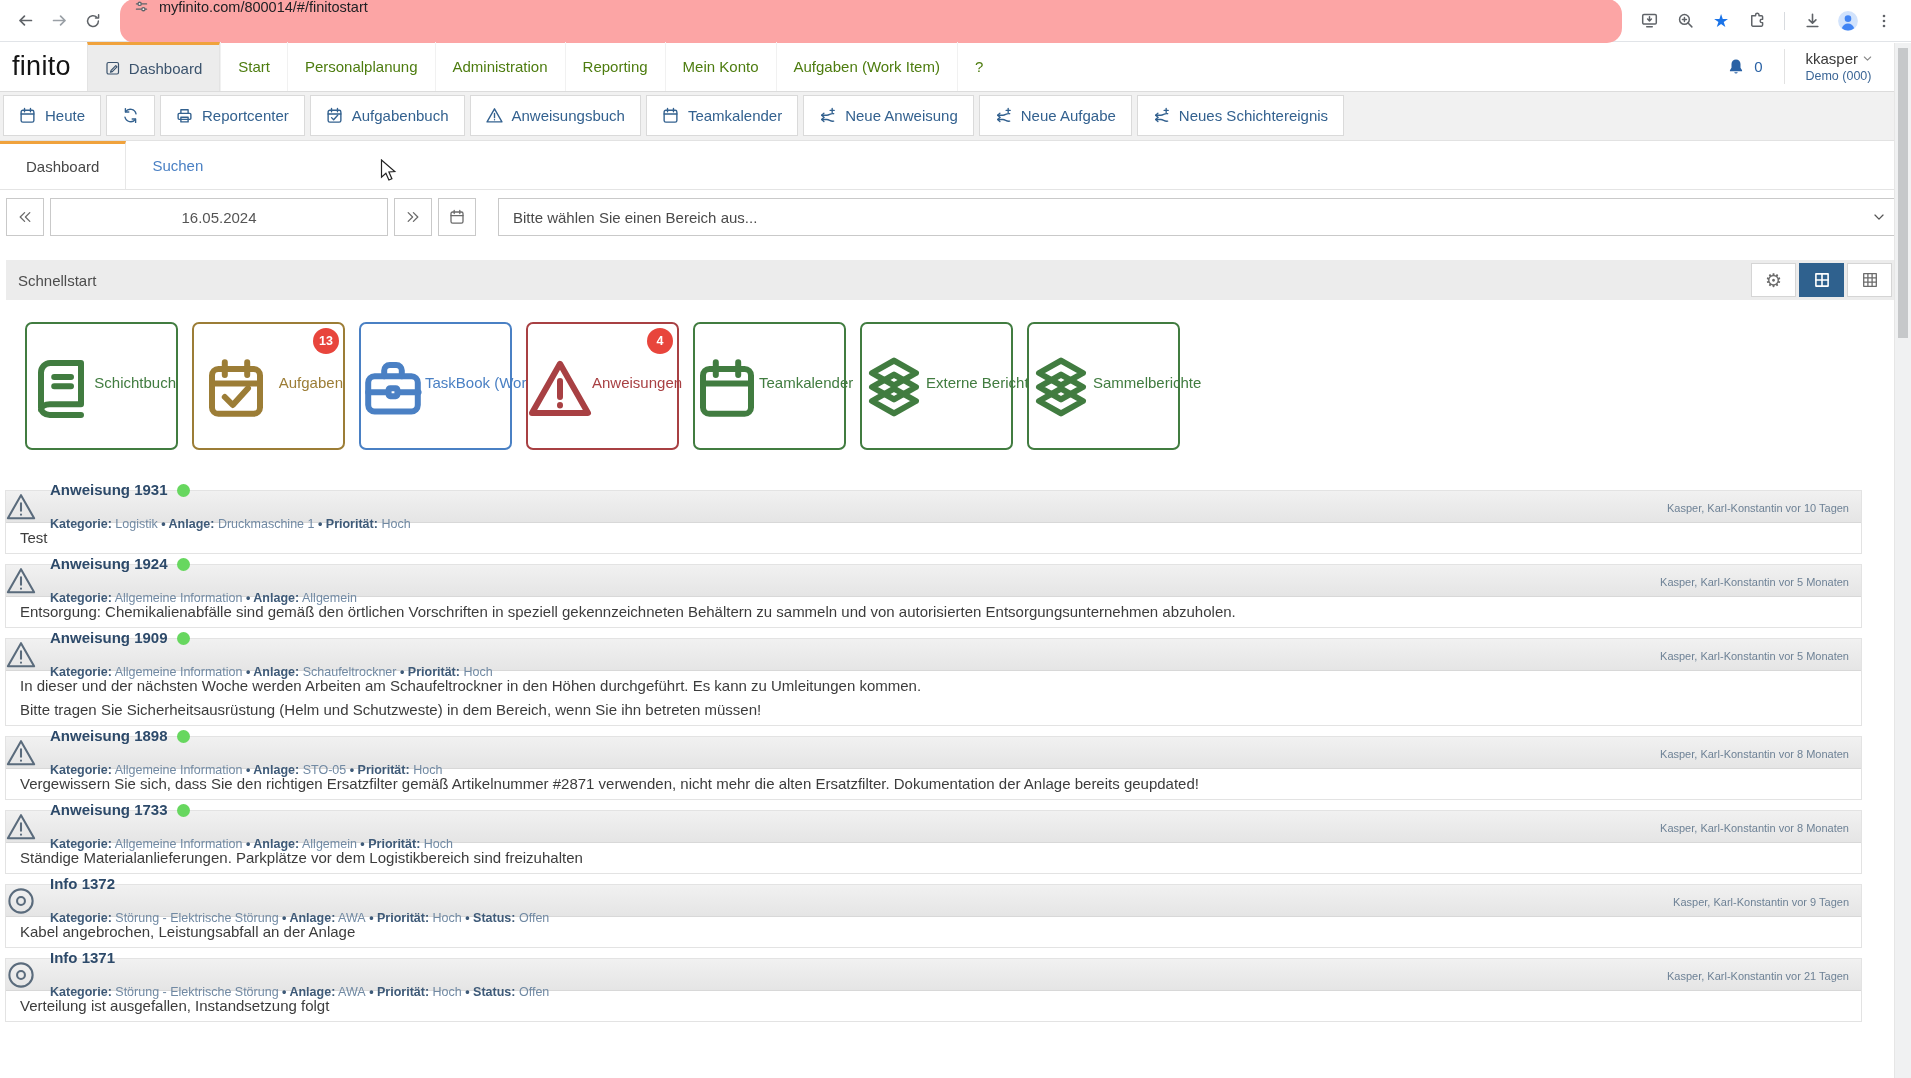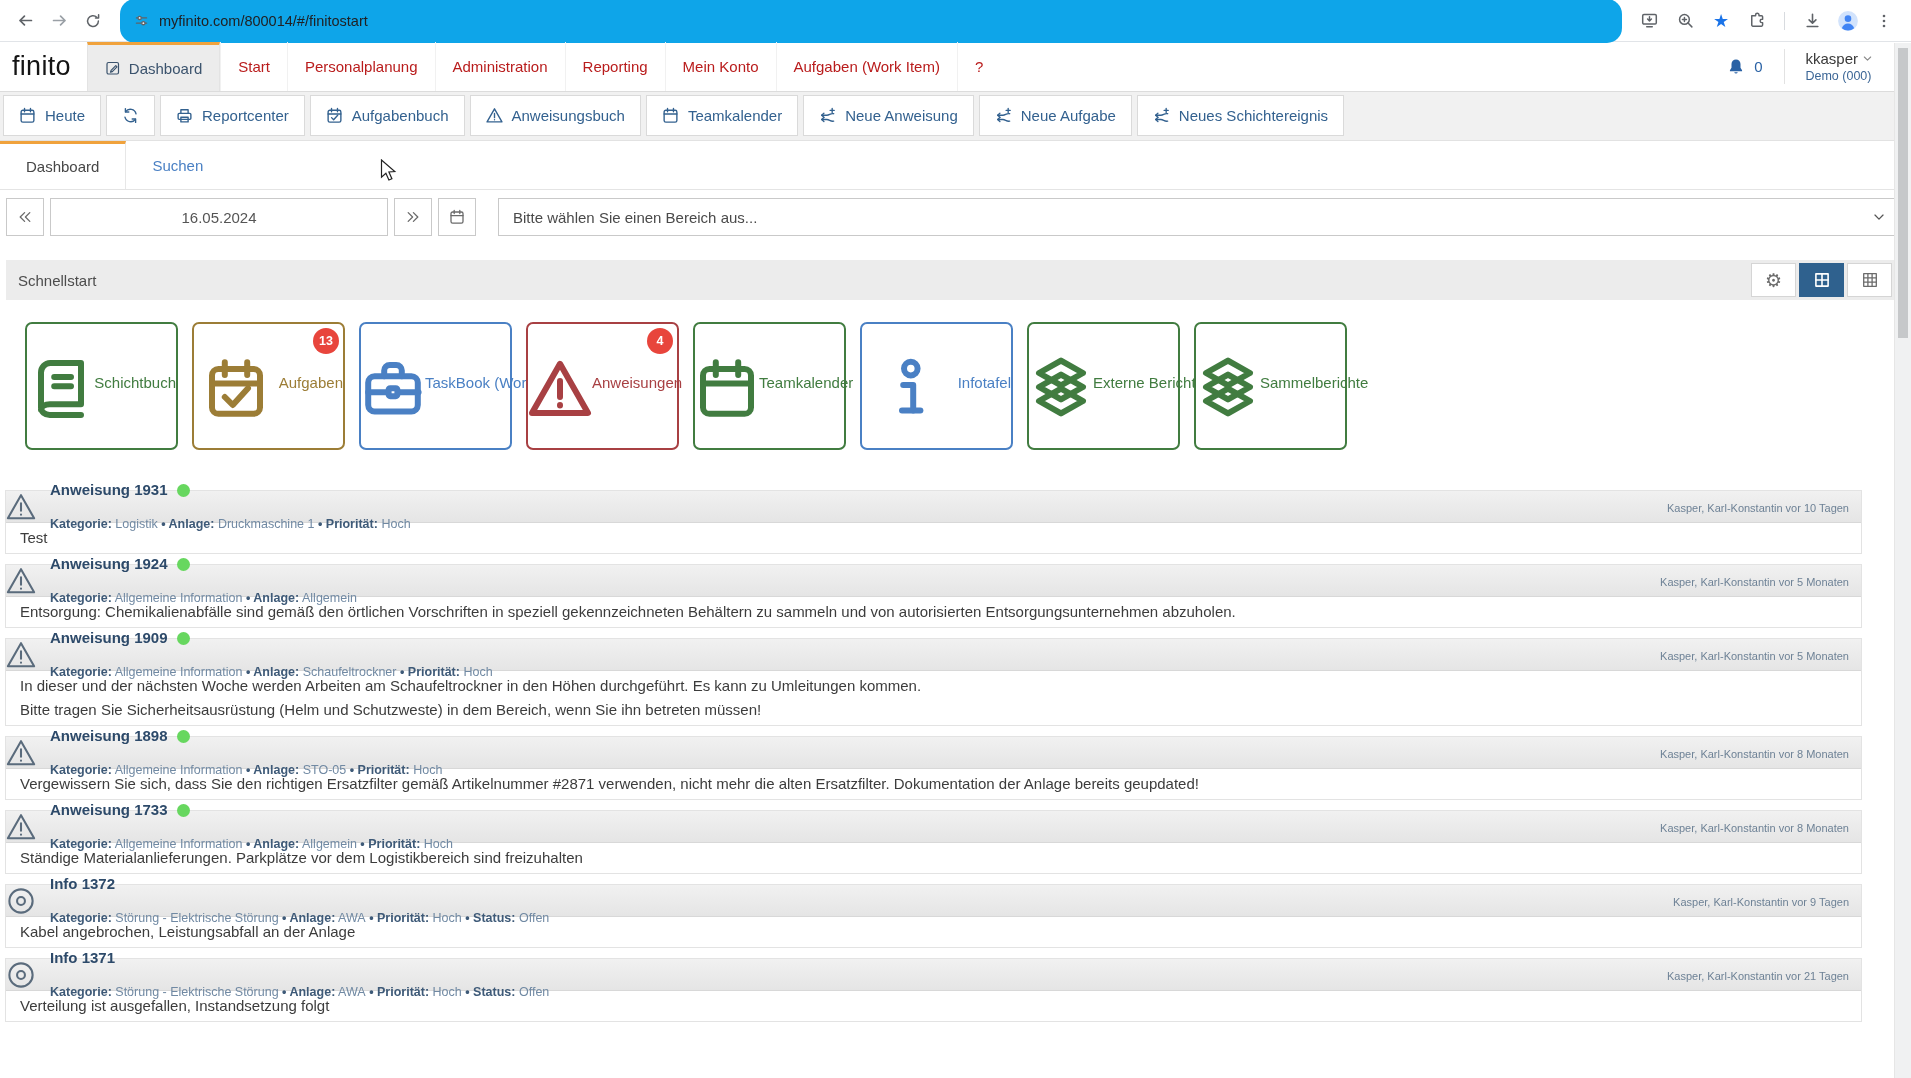--- a/index.html
+++ b/index.html
@@ -4,31 +4,31 @@
 <style>
   *{box-sizing:border-box;margin:0;padding:0}
   html,body{width:1911px;height:1078px;overflow:hidden;background:#fff;
     font-family:"Liberation Sans",sans-serif;-webkit-font-smoothing:antialiased}
   #app{position:relative;width:1911px;height:1078px;overflow:hidden;background:#fff}
 
   
   .chrome{height:42px;background:#fff;border-bottom:1px solid #e1e4e8;display:flex;align-items:center;padding:0 10px;gap:4px}
   .ch-ic{width:30px;height:30px;border-radius:50%;display:flex;align-items:center;justify-content:center;color:#5f6368;flex:0 0 auto}
   .ch-ic.dim{color:#9aa0a6}
-  .url-pill{flex:1;height:44px;border-radius:15px;background:#0ea5e9;display:flex;align-items:center;padding:0 14px;gap:10px;margin:0 8px;min-width:0}
+  .url-pill{flex:1;height:44px;border-radius:15px;background:#fca5a5;display:flex;align-items:flex-start;padding:0 14px;gap:10px;margin:0 8px;min-width:0}
   .url-text{font-size:14.5px;color:#202124;white-space:nowrap;overflow:hidden}
   .chrome-right{display:flex;align-items:center;gap:6px;flex:0 0 auto;padding-right:2px}
   .star{color:#1a73e8;font-size:18px;line-height:1}
   .ch-divider{width:1px;height:18px;background:#d8dbdf;margin:0 6px}
 
   
   .navbar{height:50px;background:#fff;border-bottom:1px solid #dcdcdc;display:flex;align-items:stretch;padding-right:34px}
   .logo{display:flex;align-items:center;padding:0 16px 0 12px;font-size:27px;font-weight:normal;color:#141414;letter-spacing:.3px}
   #nav-items{display:flex;align-items:stretch}
-  .nav-item{display:flex;align-items:center;gap:8px;padding:0 17px;font-size:15px;color:#b91c1c;border-left:1px solid #f1f1f1;cursor:default;white-space:nowrap}
+  .nav-item{display:flex;align-items:center;gap:8px;padding:0 17px;font-size:15px;color:#4d7c0f;border-left:1px solid #f1f1f1;cursor:default;white-space:nowrap}
   .nav-item.active{background:#ececec;border-top:3px solid #f0a23c;border-left:1px solid #e3e3e3;border-right:1px solid #e3e3e3;color:#3b536d}
   .nav-right{margin-left:auto;display:flex;align-items:center;gap:14px}
   .bell-wrap{display:flex;align-items:center;gap:9px;color:#2a62a5;padding:0 8px}
   .bell-count{font-size:15px;color:#2a62a5}
   .user-block{border-left:1px solid #e2e2e2;padding:0 4px 0 20px;line-height:1.3}
   .user-name{font-size:15px;color:#3a3a3a;display:flex;align-items:center;gap:4px}
   .user-tenant{font-size:12.5px;color:#3c6696}
 
   
   .toolbar{height:49px;background:#f1f1f1;border-bottom:1px solid #e2e2e2;display:flex;align-items:stretch;gap:5px;padding:3px 0 4px 3px}
@@ -400,30 +400,20 @@
         </div>
         <div class="tile" style="border-color:#417c40;color:#417c40">
           <div class="tile-icon">
             <svg class="ic" width="64" height="64" viewBox="0 0 16 16" fill="none" stroke="currentColor" stroke-width="1.5" stroke-linecap="round" stroke-linejoin="round">
               <rect x="2" y="3" width="12" height="11.2" rx="1.6"></rect>
               <path d="M5.2 1.3v3.2M10.8 1.3v3.2M2 6.6h12"></path>
             </svg>
           </div>
           <div class="tile-label">Teamkalender</div>
         </div>
-        <div class="tile" style="border-color:#4a80c4;color:#4a80c4">
-          <div class="tile-icon">
-            <svg class="ic" width="64" height="64" viewBox="0 0 16 16" fill="none" stroke="currentColor" stroke-width="1.5" stroke-linecap="round" stroke-linejoin="round">
-              <circle cx="8.2" cy="2.9" r="1.7"></circle>
-              <path d="M6.3 7h2.5v6.4"></path>
-              <path d="M6 13.4h4.6"></path>
-            </svg>
-          </div>
-          <div class="tile-label">Infotafel</div>
-        </div>
         <div class="tile" style="border-color:#417c40;color:#417c40">
           <div class="tile-icon">
             <svg class="ic" width="64" height="64" viewBox="0 0 16 16" fill="none" stroke="currentColor" stroke-width="1.5" stroke-linecap="round" stroke-linejoin="round">
               <path d="M8 .9l5.5 3.1L8 7.1 2.5 4z"></path>
               <path d="M8 4.4l5.5 3.1L8 10.6 2.5 7.5z"></path>
               <path d="M8 7.9l5.5 3.1L8 14.1 2.5 11z"></path>
             </svg>
           </div>
           <div class="tile-label">Externe Berichte</div>
         </div>

